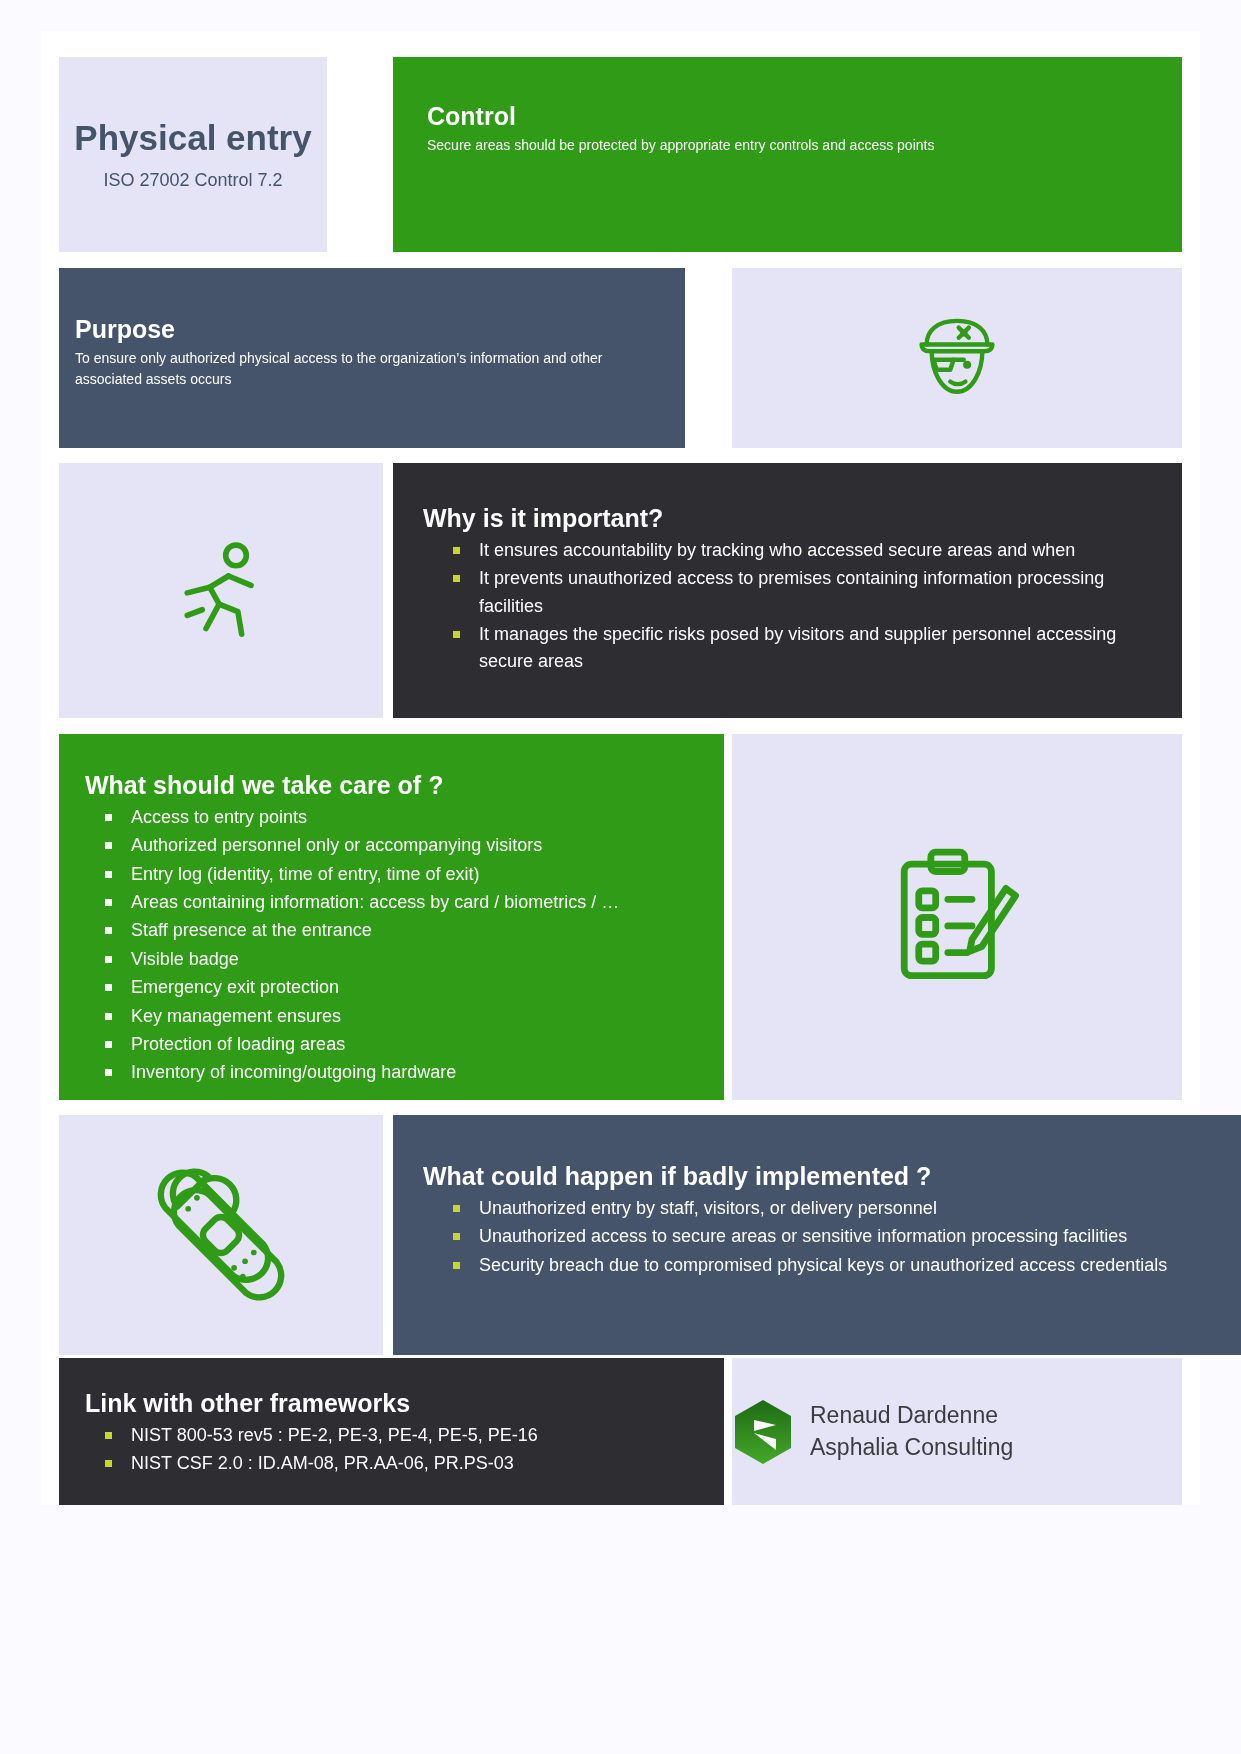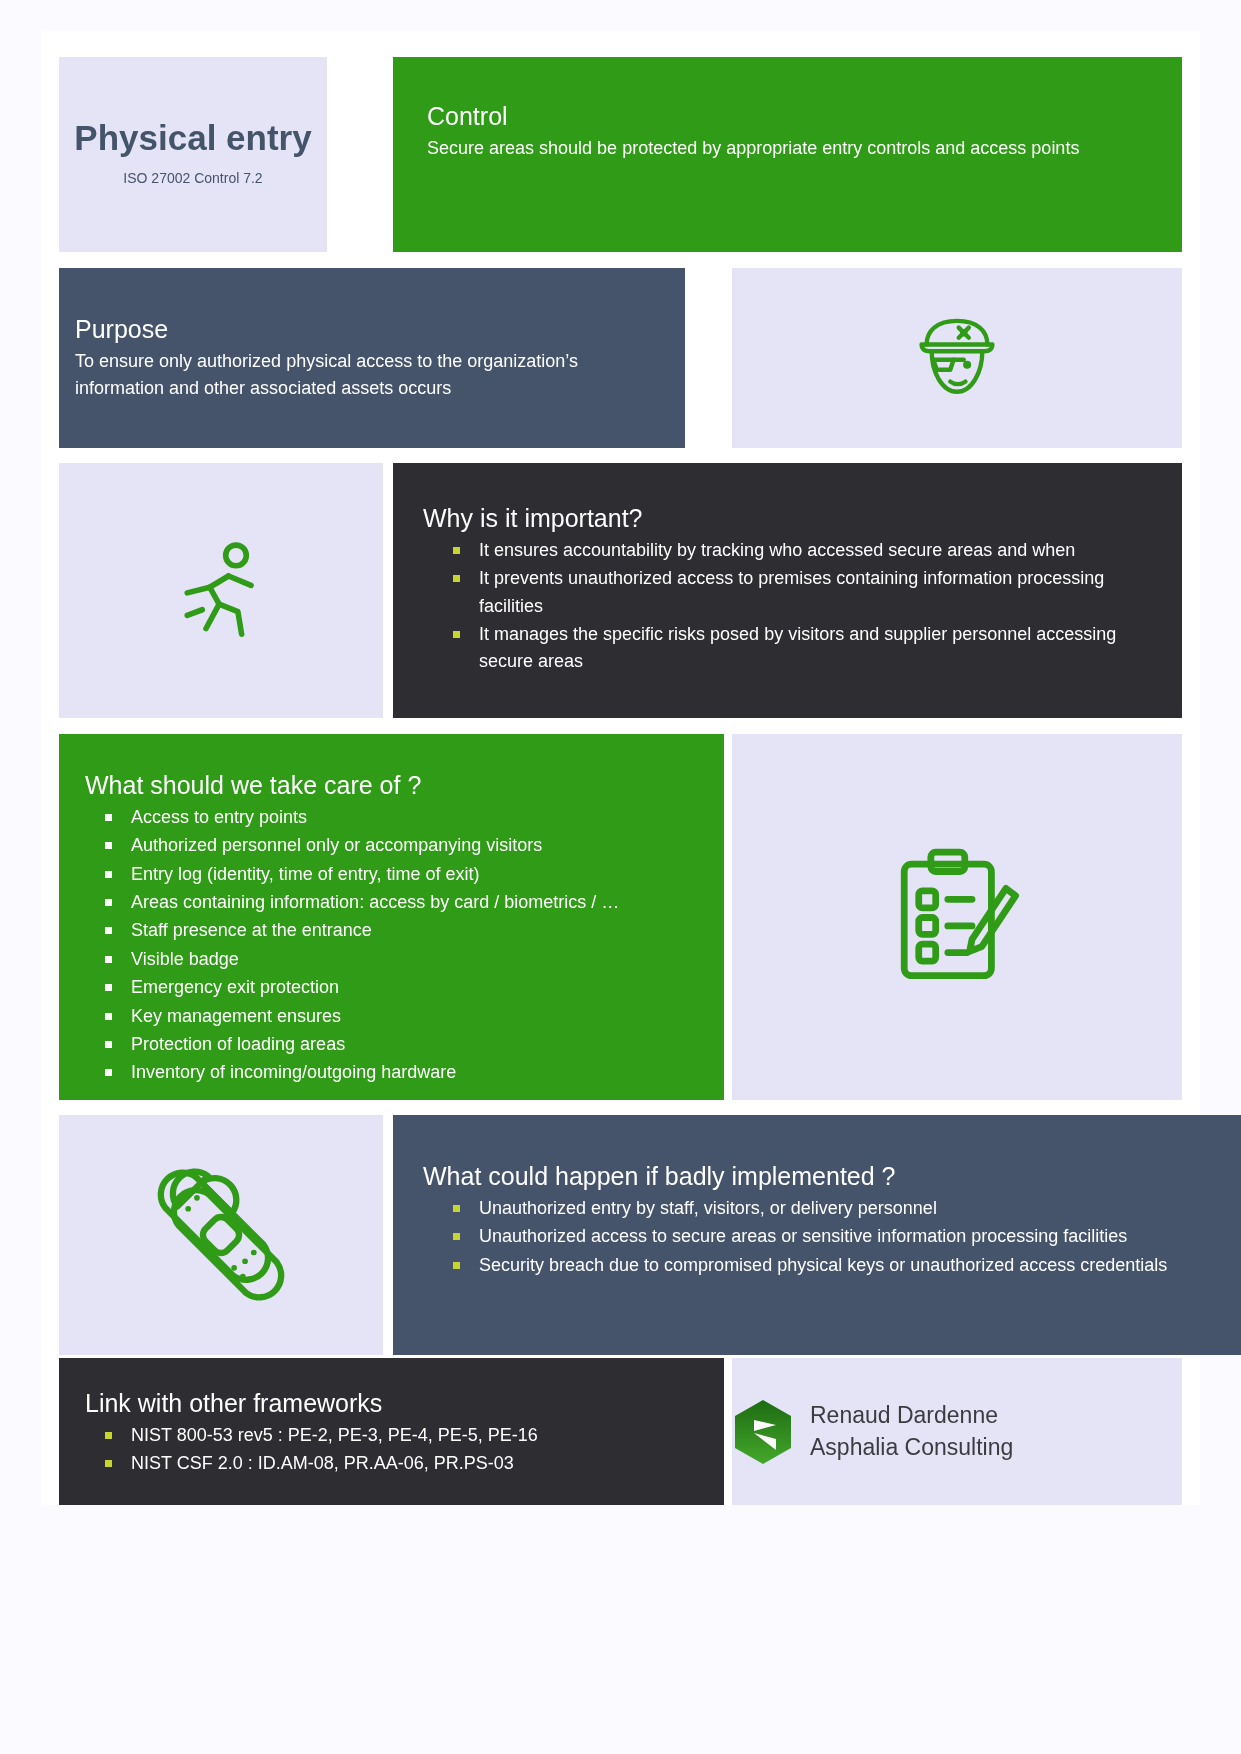--- a/index.html
+++ b/index.html
@@ -33,34 +33,34 @@
   .dark { background: #2d2d32; }
 
   .title-main {
     font-size: 35px;
     font-weight: bold;
     color: #44546a;
     text-align: center;
     line-height: 1.1;
   }
   .title-sub {
-    font-size: 14px;
+    font-size: 18px;
     color: #44546a;
     text-align: center;
     margin-top: 12px;
   }
   .hdr {
     font-size: 25px;
-    font-weight: normal;
+    font-weight: bold;
     color: #ffffff;
     line-height: 1.2;
     margin: 0 0 4px 0;
   }
   .body-txt {
-    font-size: 18px;
+    font-size: 14px;
     color: #ffffff;
     line-height: 1.52;
     margin: 0;
   }
   ul.bl {
     list-style: none;
     margin: 4px 0 0 0;
     padding: 0 0 0 56px;
   }
   ul.bl li {

